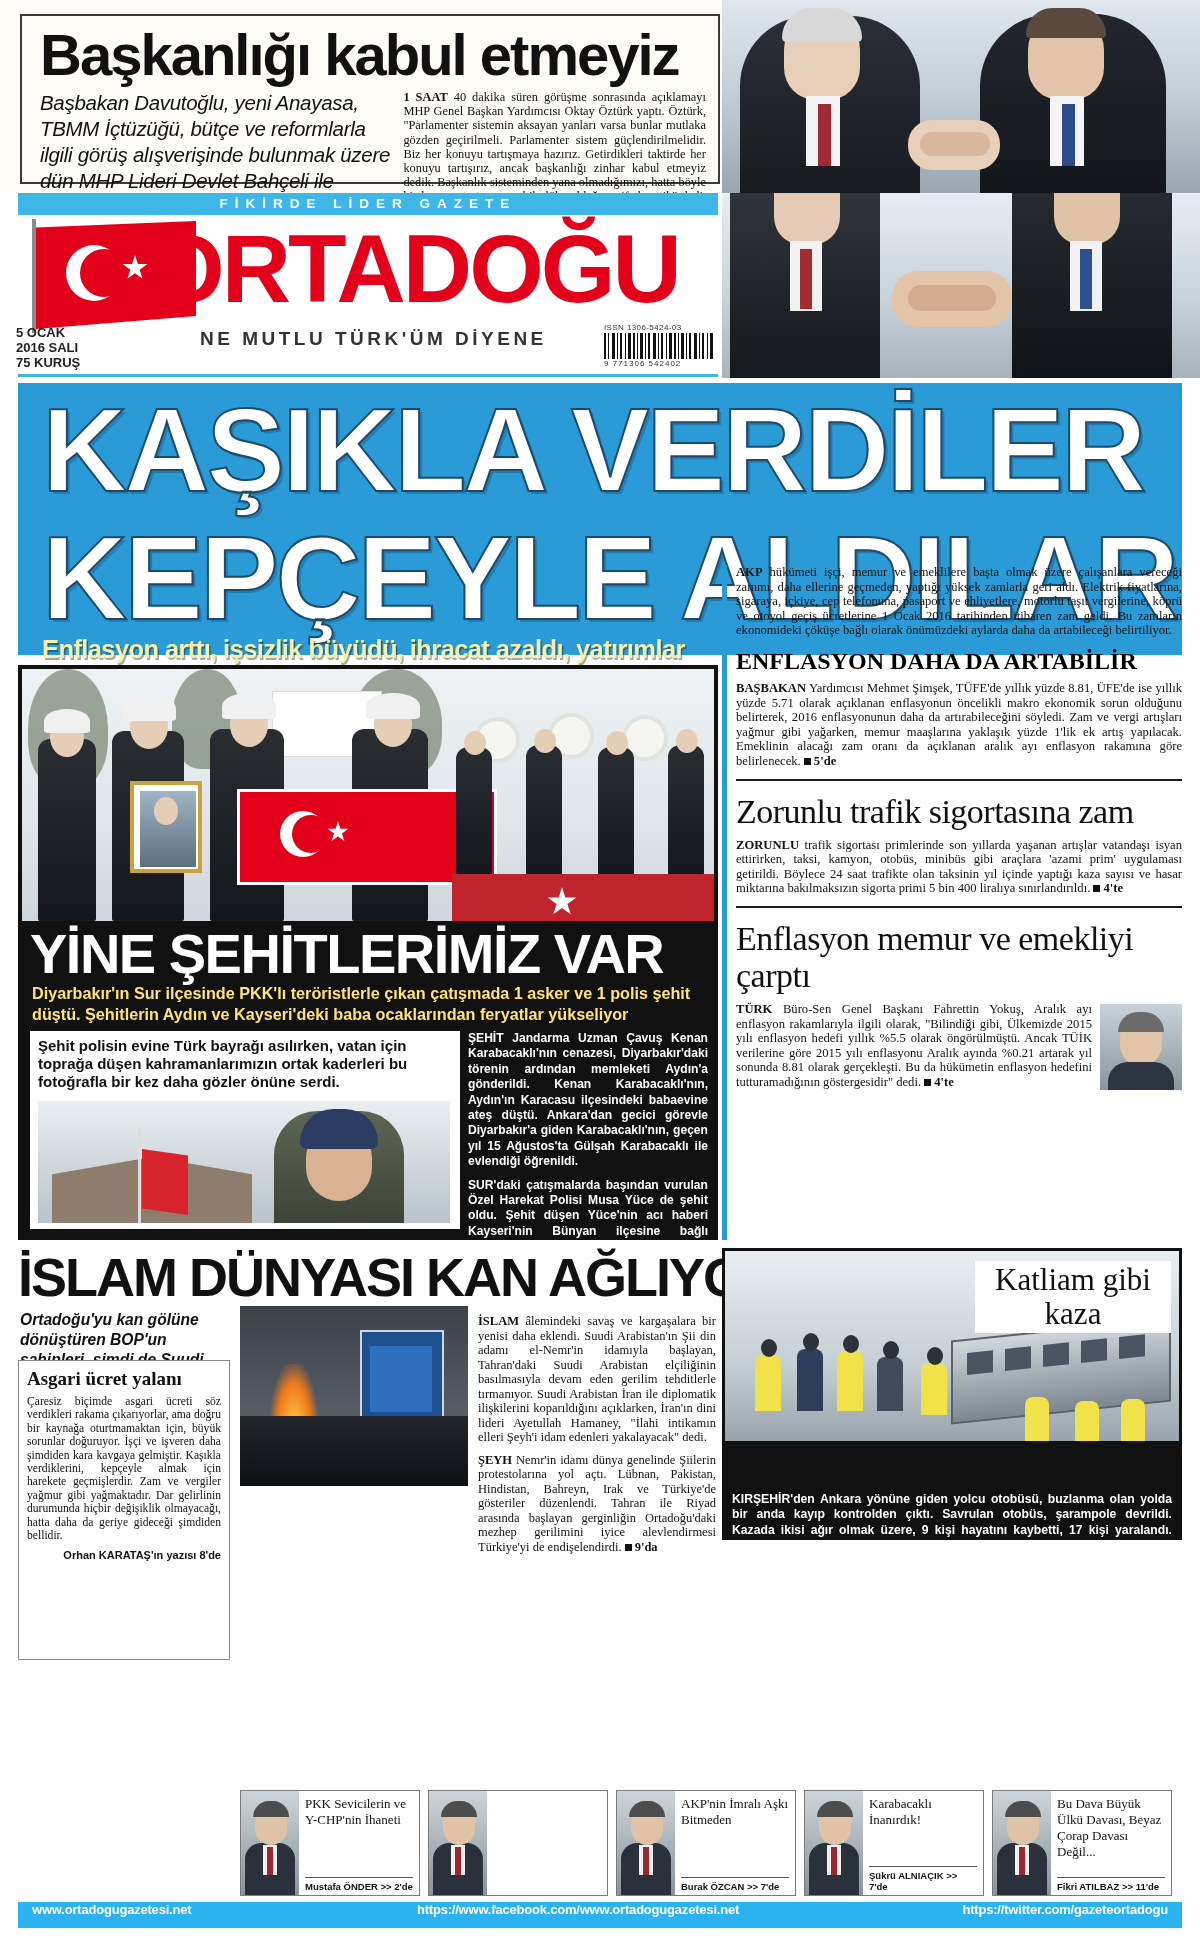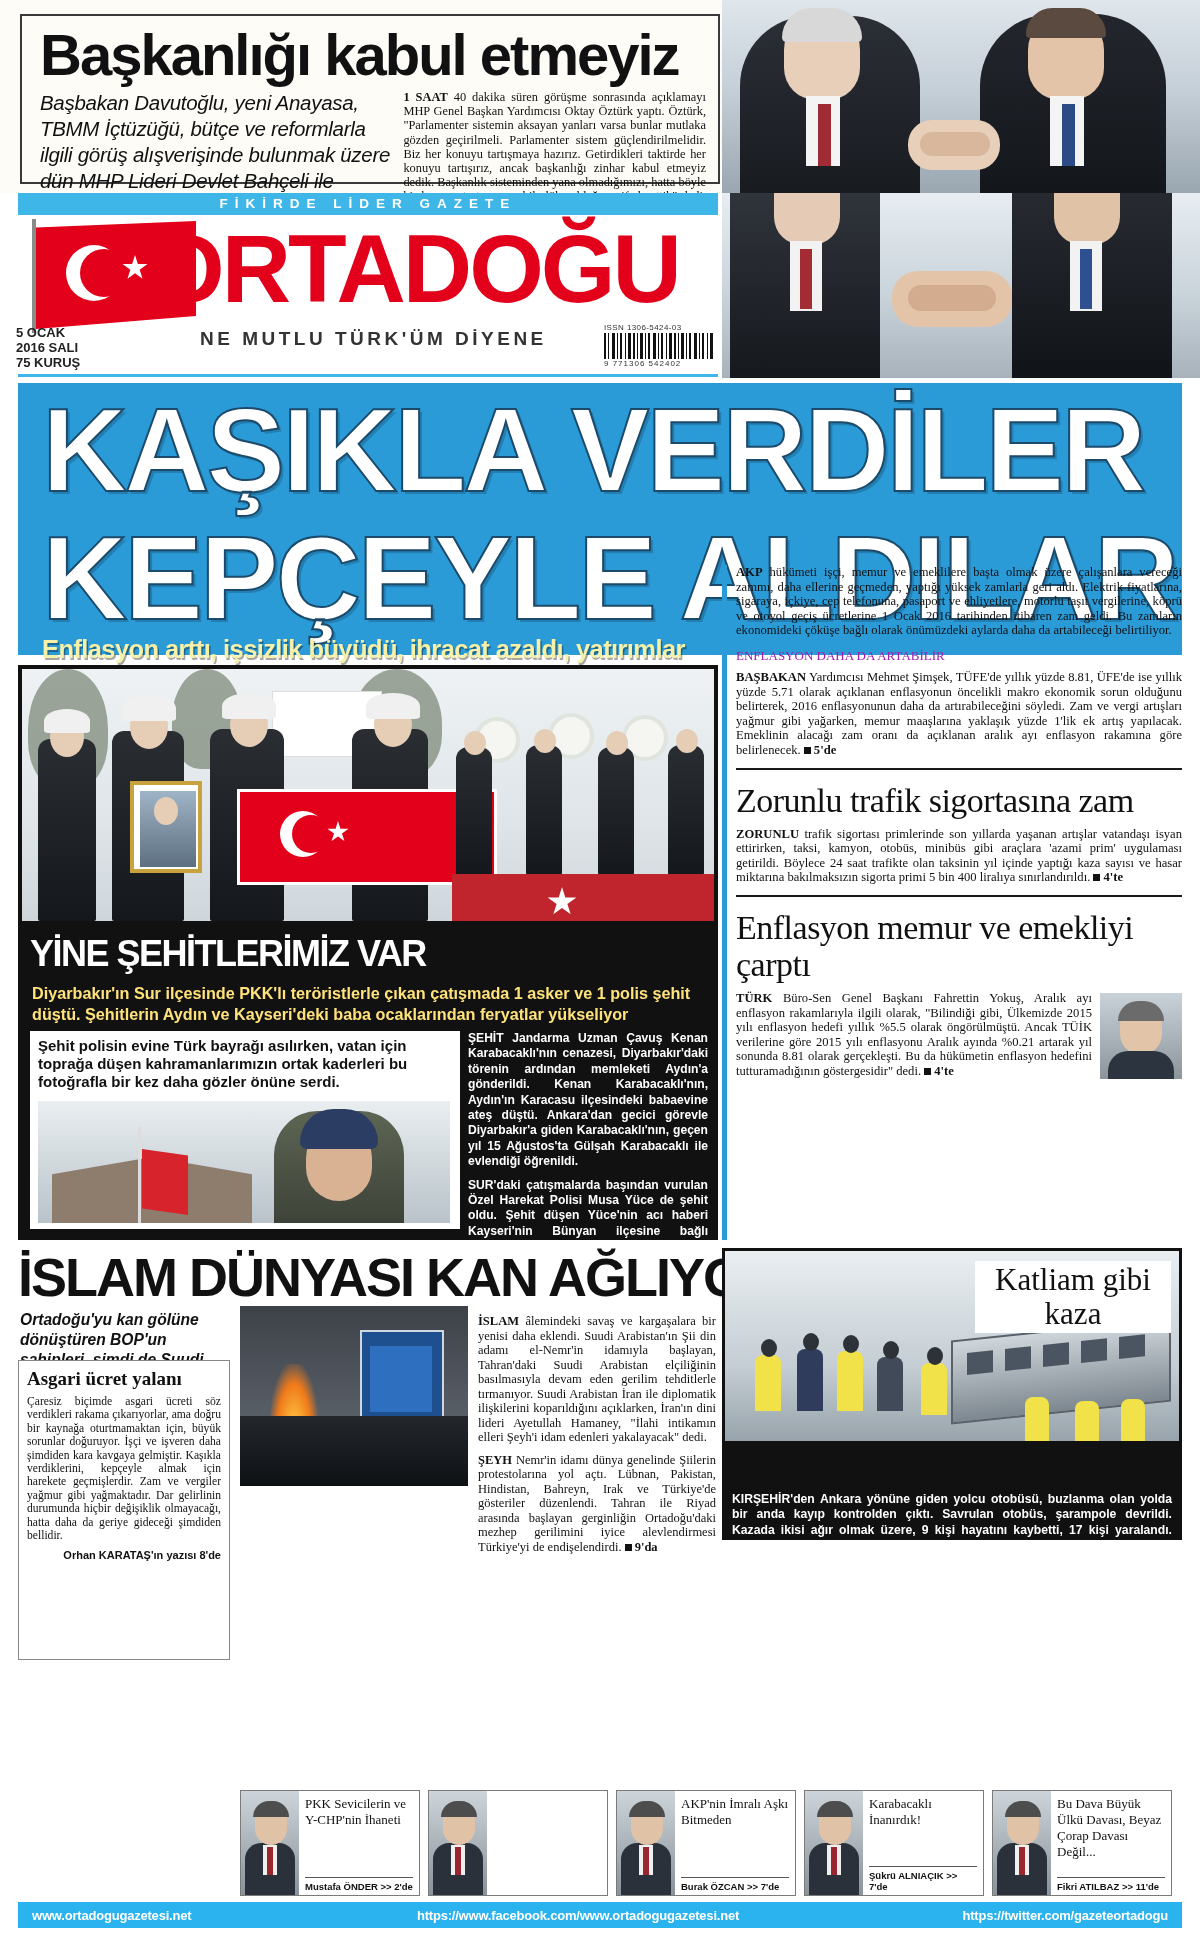--- a/index.html
+++ b/index.html
@@ -130,21 +130,21 @@
   .mp-frame-in { position:absolute; left:6px; top:6px; width:56px; height:76px; background:linear-gradient(180deg,#9fb4c6,#5d6f80); }
   .mp-frame-face { position:absolute; left:20px; top:12px; width:24px; height:28px; border-radius:50%; background:#e6cdb6;}
   .mp-right { position:absolute; left:430px; top:0; width:262px; height:252px; overflow:hidden; }
   .mp-wreath { position:absolute; width:46px; height:46px; border-radius:50%; background:#f5f5f2; border:4px solid #dfe4de; }
   .mp-redcarpet { position:absolute; left:430px; top:205px; width:262px; height:47px; background:#c0242c; }
   .mp-rc-star { position:absolute; left:525px; top:218px; width:30px; height:30px; background:#fff;
     clip-path: polygon(50% 0%,61% 35%,98% 35%,68% 57%,79% 91%,50% 70%,21% 91%,32% 57%,2% 35%,39% 35%); }
 
   .yine {
     position:absolute; left:12px; top:262px; width:680px;
-    font-family:"Liberation Sans", sans-serif; font-weight:bold; font-size:36px;
+    font-family:"Liberation Sans", sans-serif; font-weight:bold; font-size:56px;
     line-height:54px; color:#ffffff; letter-spacing:-1.5px; white-space:nowrap;
   }
   .yine-deck {
     position:absolute; left:14px; top:318px; width:676px;
     font-family:"Liberation Sans", sans-serif; font-weight:bold; font-size:16.2px;
     line-height:21px; color:#ffe27a;
   }
 
   .sub-left { position:absolute; left:12px; top:366px; width:430px; height:198px; background:#fff; }
   .sub-cap {
@@ -172,22 +172,22 @@
   
   .sidebar { position:absolute; left:722px; top:565px; width:460px; height:675px; }
   .sb-divider { position:absolute; left:0; top:0; width:5px; height:675px; background:#2b9bd8; }
   .sb-col { position:absolute; left:14px; top:0; width:446px; }
   .sb-body {
     font-family:"Liberation Serif", serif; font-size:12.6px; line-height:14.6px;
     color:#111; text-align:justify;
   }
   .sb-body b { font-weight:bold; }
   .sb-kicker {
-    font-family:"Liberation Serif", serif; font-weight:normal; font-size:13px;
-    color:#a21caf; margin:10px 0 6px 0;
+    font-family:"Liberation Serif", serif; font-weight:bold; font-size:24px;
+    color:#000000; margin:10px 0 6px 0;
   }
   .sb-head {
     font-family:"Liberation Serif", serif; font-weight:normal; font-size:34px;
     line-height:37px; color:#111; margin:12px 0 8px 0; letter-spacing:-0.5px;
   }
   .sb-sep { height:2px; background:#1a1a1a; margin:10px 0 8px 0; }
   .sb-portrait { float:right; width:82px; height:86px; margin:2px 0 4px 8px; background:linear-gradient(180deg,#c9d2d8,#8c959c); overflow:hidden; position:relative;}
   .sbp-face { position:absolute; left:20px; top:12px; width:42px; height:50px; border-radius:21px; background:#e2c5a8; }
   .sbp-hair { position:absolute; left:18px; top:8px; width:46px; height:20px; border-radius:23px 23px 0 0; background:#6b6b6b; }
   .sbp-body { position:absolute; left:8px; top:58px; width:66px; height:30px; background:#2c3440; border-radius:20px 20px 0 0; }
@@ -257,21 +257,21 @@
   .ct-body { position:absolute; left:4px; top:52px; width:50px; height:52px; background:#2a313b; border-radius:16px 16px 0 0; }
   .ct-shirt { position:absolute; left:22px; top:54px; width:14px; height:30px; background:#f0f0f0; }
   .ct-tie { position:absolute; left:26px; top:56px; width:6px; height:28px; background:#9c2630; }
   .colright { flex:1; padding:5px 6px 3px 6px; position:relative; display:flex; flex-direction:column; justify-content:space-between;}
   .coltitle { font-family:"Liberation Serif", serif; font-size:13px; line-height:16px; color:#111; }
   .colbyline { font-family:"Liberation Sans",sans-serif; font-weight:bold; font-size:9.5px; color:#111; border-top:1px solid #555; padding-top:3px; }
 
   
   .footer {
     position:absolute; left:18px; top:1902px; width:1164px; height:26px;
-    background:#2bb3ef; display:flex; align-items:center;
+    background:#2bb3ef; display:flex; align-items:flex-start;
   }
   .foot-item { color:#fff; font-weight:bold; font-size:13px; letter-spacing:-0.2px; }
   .foot-1 { width:300px; padding-left:14px; }
   .foot-2 { width:520px; text-align:center; }
   .foot-3 { flex:1; text-align:right; padding-right:14px; }
 </style>
 </head>
 <body>
 
 <div class="page">

